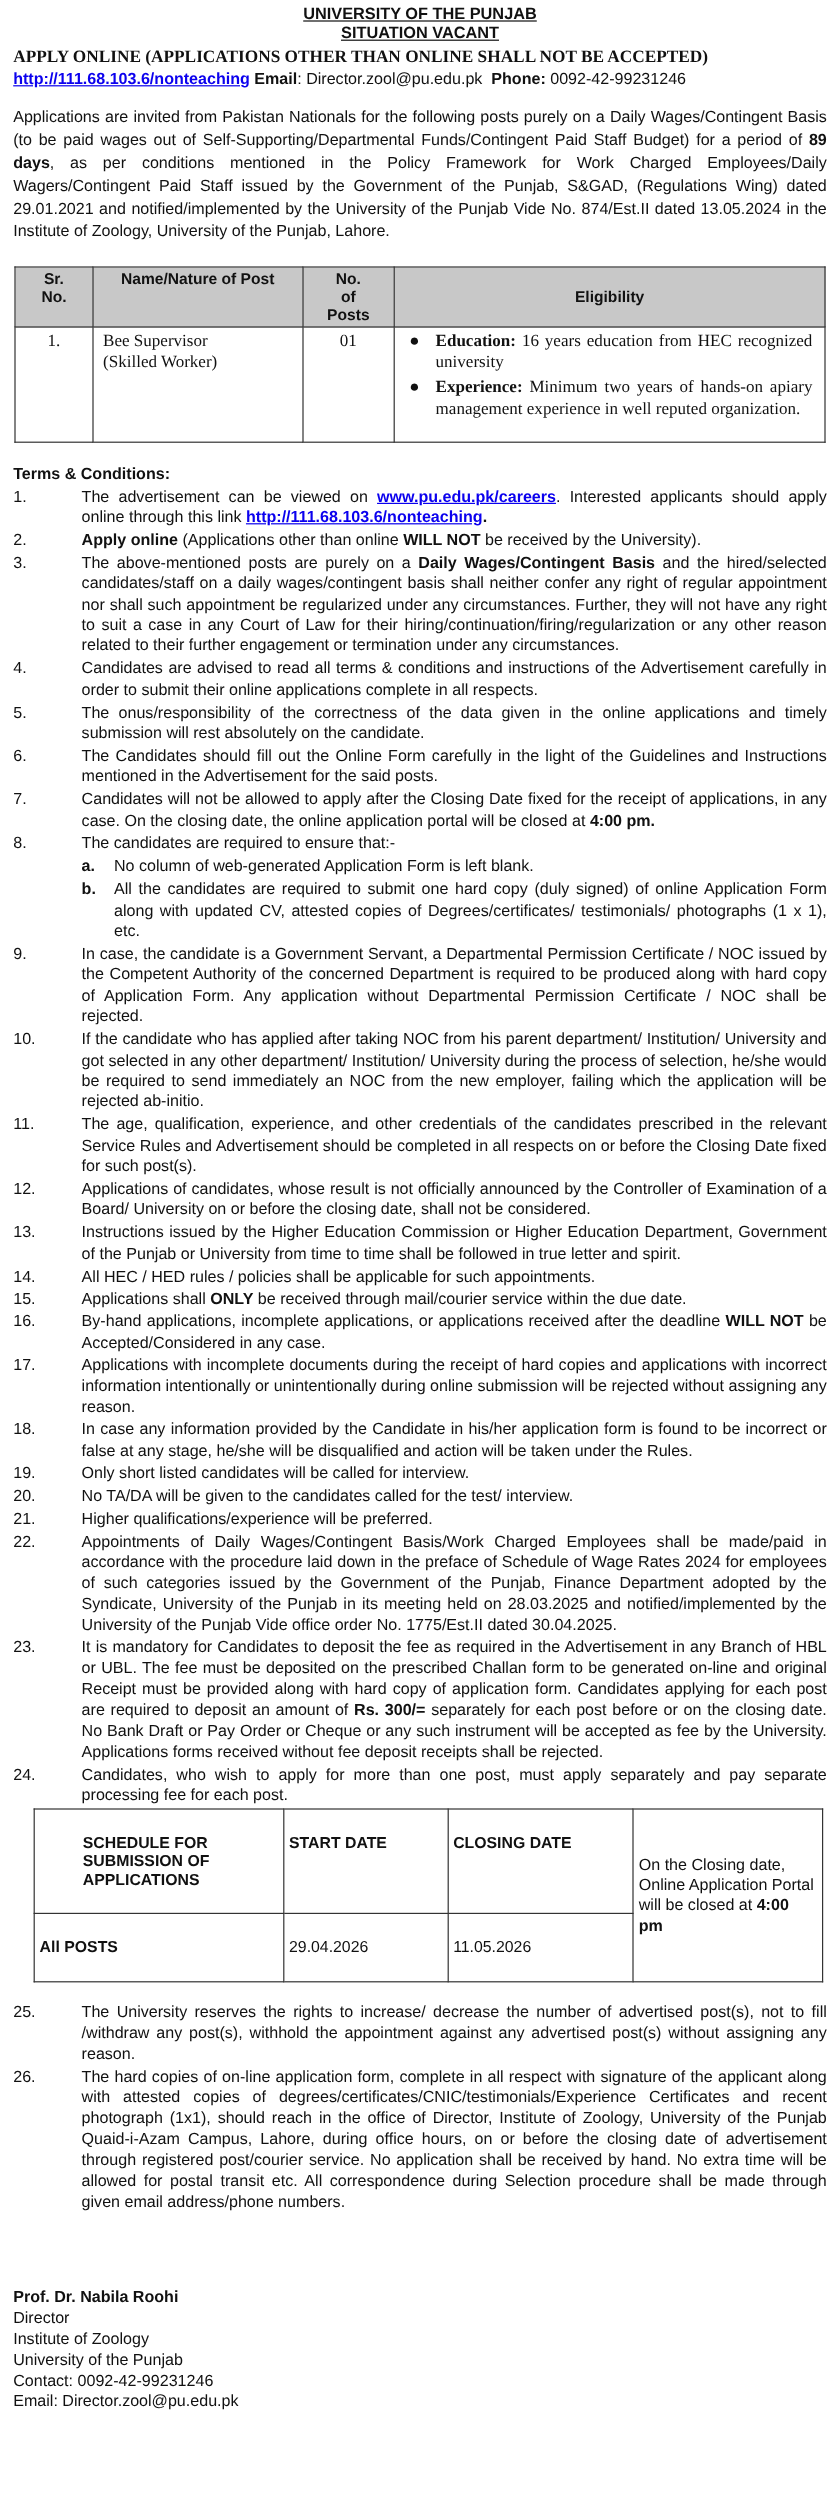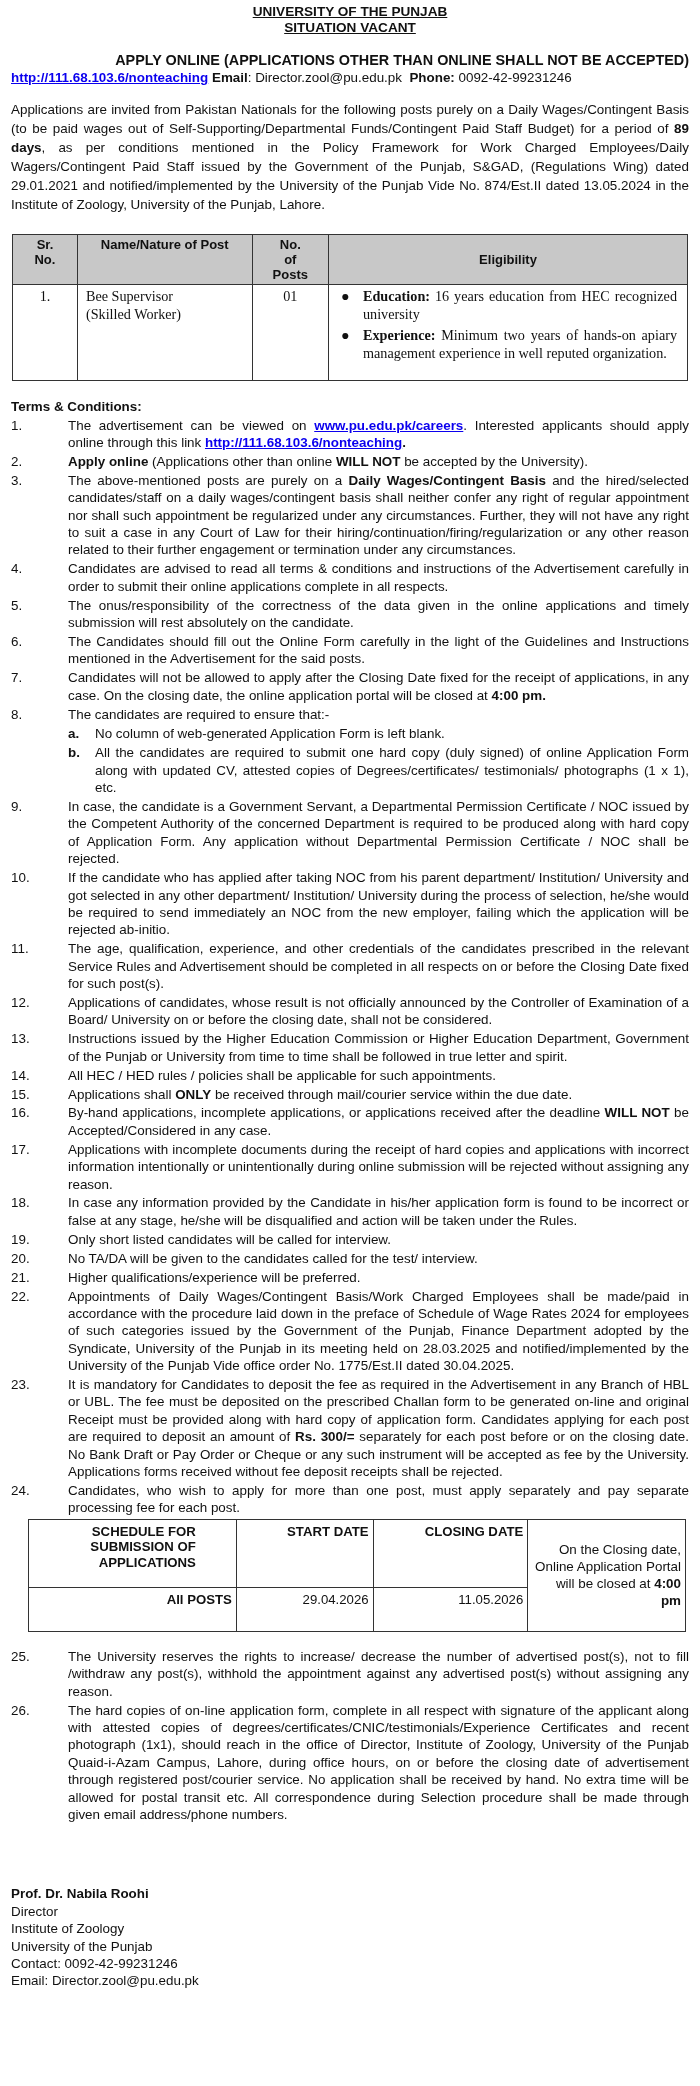--- a/index.html
+++ b/index.html
@@ -16,25 +16,26 @@
   }
   .page { padding: 4px 11px 0 11px; }
   .title {
     font-weight: bold;
     font-size: 13.6px;
     line-height: 16px;
     text-decoration: underline;
     text-align: center;
   }
   .apply-head {
-    margin-top: 16px;
+    margin-top: 4px;
     font-weight: bold;
     font-size: 14.4px;
     line-height: 17px;
-    text-align: right;
+    text-align: left;
+    font-family: Liberation Serif, serif;
   }
   .contact-line { font-size: 13.4px; line-height: 17px; }
   a.link {
     color: #0b00ee;
     text-decoration: underline;
     font-weight: bold;
   }
   b { font-weight: bold; }
   .intro {
     margin-top: 14px;
@@ -111,25 +112,25 @@
     font-weight: bold;
   }
   .schedule {
     width: 658px;
     margin-left: 17px;
     margin-top: 2px;
     margin-bottom: 16px;
   }
   .schedule td {
     border: 1.2px solid #333;
-    text-align: right;
+    text-align: left;
     vertical-align: top;
     font-size: 13.2px;
     line-height: 15.5px;
-    padding: 4px 4px;
+    padding: 20px 4px;
   }
   .schedule td.bold { font-weight: bold; }
   .schedule td.note { vertical-align: middle; font-size: 13.4px; line-height: 17px; }
   .signature {
     margin-top: 62px;
     line-height: 17.4px;
   }
   .signature .name { font-weight: bold; }
 </style>
 </head>
@@ -178,21 +179,21 @@
             <li><span class="bullet">●</span><b>Experience:</b><span> Minimum two years of hands-on apiary management experience in well reputed organization.</span></li>
           </ul>
         </td>
       </tr>
     </tbody>
   </table>
 
   <div class="terms-head">Terms &amp; Conditions:</div>
   <ol class="terms">
     <li><span class="num">1.</span><span>The advertisement can be viewed on </span><a class="link" href="#">www.pu.edu.pk/careers</a><span>. Interested applicants should apply online through this link </span><a class="link" href="#">http://111.68.103.6/nonteaching</a><b>.</b></li>
-    <li><span class="num">2.</span><b>Apply online</b><span> (Applications other than online </span><b>WILL NOT</b><span> be accepted by the University).</span></li>
+    <li><span class="num">2.</span><b>Apply online</b><span> (Applications other than online </span><b>WILL NOT</b><span> be received by the University).</span></li>
     <li><span class="num">3.</span><span>The above-mentioned posts are purely on a </span><b>Daily Wages/Contingent Basis</b><span> and the hired/selected candidates/staff on a daily wages/contingent basis shall neither confer any right of regular appointment nor shall such appointment be regularized under any circumstances. Further, they will not have any right to suit a case in any Court of Law for their hiring/continuation/firing/regularization or any other reason related to their further engagement or termination under any circumstances.</span></li>
     <li><span class="num">4.</span><span>Candidates are advised to read all terms &amp; conditions and instructions of the Advertisement carefully in order to submit their online applications complete in all respects.</span></li>
     <li><span class="num">5.</span><span>The onus/responsibility of the correctness of the data given in the online applications and timely submission will rest absolutely on the candidate.</span></li>
     <li><span class="num">6.</span><span>The Candidates should fill out the Online Form carefully in the light of the Guidelines and Instructions mentioned in the Advertisement for the said posts.</span></li>
     <li><span class="num">7.</span><span>Candidates will not be allowed to apply after the Closing Date fixed for the receipt of applications, in any case. On the closing date, the online application portal will be closed at </span><b>4:00 pm.</b></li>
     <li><span class="num">8.</span><span>The candidates are required to ensure that:-</span>
       <ul class="sub">
         <li><span class="letter">a.</span><span>No column of web-generated Application Form is left blank.</span></li>
         <li><span class="letter">b.</span><span>All the candidates are required to submit one hard copy (duly signed) of online Application Form along with updated CV, attested copies of Degrees/certificates/ testimonials/ photographs (1 x 1), etc.</span></li>
       </ul>

